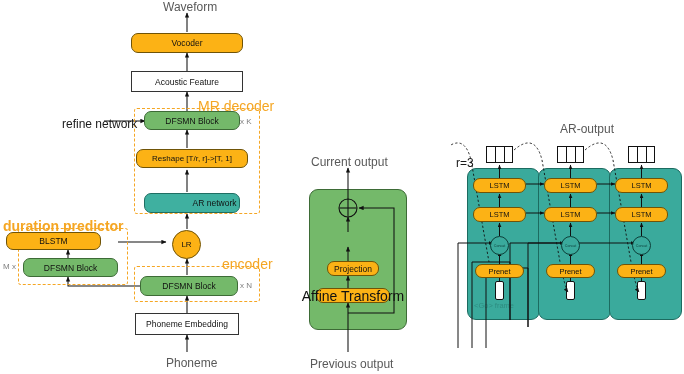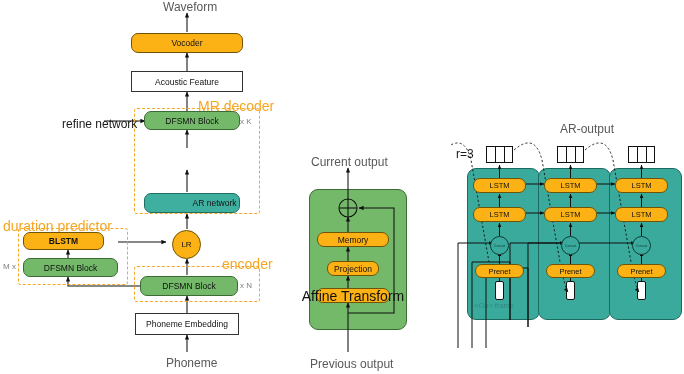--- a/index.html
+++ b/index.html
@@ -75,42 +75,43 @@
       <path d="M118,242 L166,242" marker-end="url(#ah)"></path>
     </g>
   </svg>
 
   <div class="dashbox" style="left:134px;top:108px;width:126px;height:106px;"></div>
   <div class="dashbox" style="left:134px;top:266px;width:126px;height:36px;"></div>
   <div class="dashbox" style="left:18px;top:228px;width:110px;height:57px;"></div>
 
   <span class="grp-lbl" style="left:198px;top:98px;">MR decoder</span>
   <span class="grp-lbl" style="left:222px;top:256px;">encoder</span>
-  <span class="grp-lbl" style="left:3px;top:218px;">duration predictor</span>
+  <span class="grp-lbl" style="left:3px;top:218px;font-weight:bold;">duration predictor</span>
 
   <span class="lbl" style="left:163px;top:0px;">Waveform</span>
   <span class="lbl" style="left:166px;top:356px;">Phoneme</span>
   <span class="lbl-dark" style="left:62px;top:117px;">refine network</span>
 
   <span class="mult" style="left:240px;top:117px;">x K</span>
   <span class="mult" style="left:240px;top:281px;">x N</span>
   <span class="mult" style="left:3px;top:262px;">M x</span>
 
   <div class="box rr orange" style="left:131px;top:33px;width:112px;height:20px;">Vocoder</div>
 
   <div class="box white" style="left:131px;top:71px;width:112px;height:21px;">Acoustic Feature</div>
 
   <div class="box rr green" style="left:144px;top:111px;width:96px;height:19px;">DFSMN Block</div>
 
+  <div class="box rr orange" style="left:136px;top:149px;width:112px;height:19px;font-size:8px;">Reshape [T/r, r]-&gt;[T, 1]</div>
 
   <div class="box rr teal" style="left:144px;top:193px;width:96px;height:20px;">AR network</div>
 
   <div class="circ circ-or" style="left:172px;top:230px;width:29px;height:29px;">LR</div>
 
-  <div class="box rr orange" style="left:23px;top:232px;width:81px;height:18px;font-weight:bold;">BLSTM</div>
+  <div class="box rr orange" style="left:6px;top:232px;width:95px;height:18px;">BLSTM</div>
 
   <div class="box rr green" style="left:23px;top:258px;width:95px;height:19px;">DFSMN Block</div>
 
   <div class="box rr green" style="left:140px;top:276px;width:98px;height:20px;">DFSMN Block</div>
 
   <div class="box white" style="left:135px;top:313px;width:104px;height:22px;">Phoneme Embedding</div>
 </div>
 
 <div class="panel" style="left:290px;top:0;width:160px;height:374px;">
 
@@ -140,29 +141,28 @@
       <path d="M58,313 L104,313 L104,208 L69,208" marker-end="url(#ah2)"></path>
     </g>
 
     <g>
       <circle cx="58" cy="208" r="9" fill="none" stroke="#111" stroke-width="1.1"></circle>
       <line x1="49.5" y1="208" x2="66.5" y2="208" stroke="#111" stroke-width="1.1"></line>
       <line x1="58" y1="199.5" x2="58" y2="216.5" stroke="#111" stroke-width="1.1"></line>
     </g>
   </svg>
 
-  <div class="box rr orange" style="left:27px;top:232px;width:72px;height:15px;">Memory</div>
   <div class="box rr orange" style="left:37px;top:261px;width:52px;height:15px;">Projection</div>
   <div class="box rr orange" style="left:26px;top:288px;width:74px;height:15px;font-size:14px;">Affine Transform</div>
 </div>
 
 <div class="panel" style="left:450px;top:0;width:234px;height:374px;">
 
   <span class="lbl" style="left:110px;top:122px;">AR-output</span>
-  <span class="lbl-dark" style="left:6px;top:147px;">r=3</span>
+  <span class="lbl-dark" style="left:6px;top:156px;">r=3</span>
   <span class="lbl" style="left:8px;top:353px;margin-top:46px;">LR-output</span>
 
   <div class="tealpanel" style="left:17px;top:168px;width:73px;height:152px;"></div>
   <div class="tealpanel" style="left:88px;top:168px;width:73px;height:152px;"></div>
   <div class="tealpanel" style="left:159px;top:168px;width:73px;height:152px;"></div>
 
   <span class="lbl faded" style="left:24px;top:301px;font-size:7.5px;">&lt;Go&gt; frame</span>
 
   <div class="frameicon" style="left:36px;top:146px;width:27px;height:17px;">
     <i style="left:8px;"></i>

